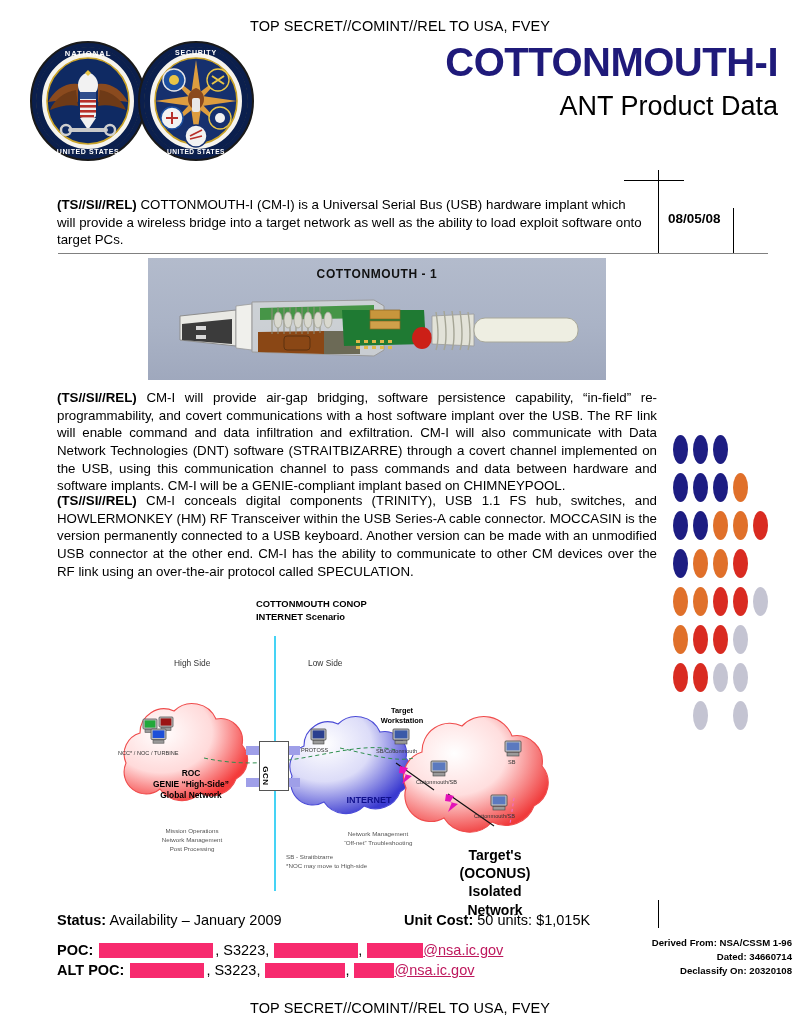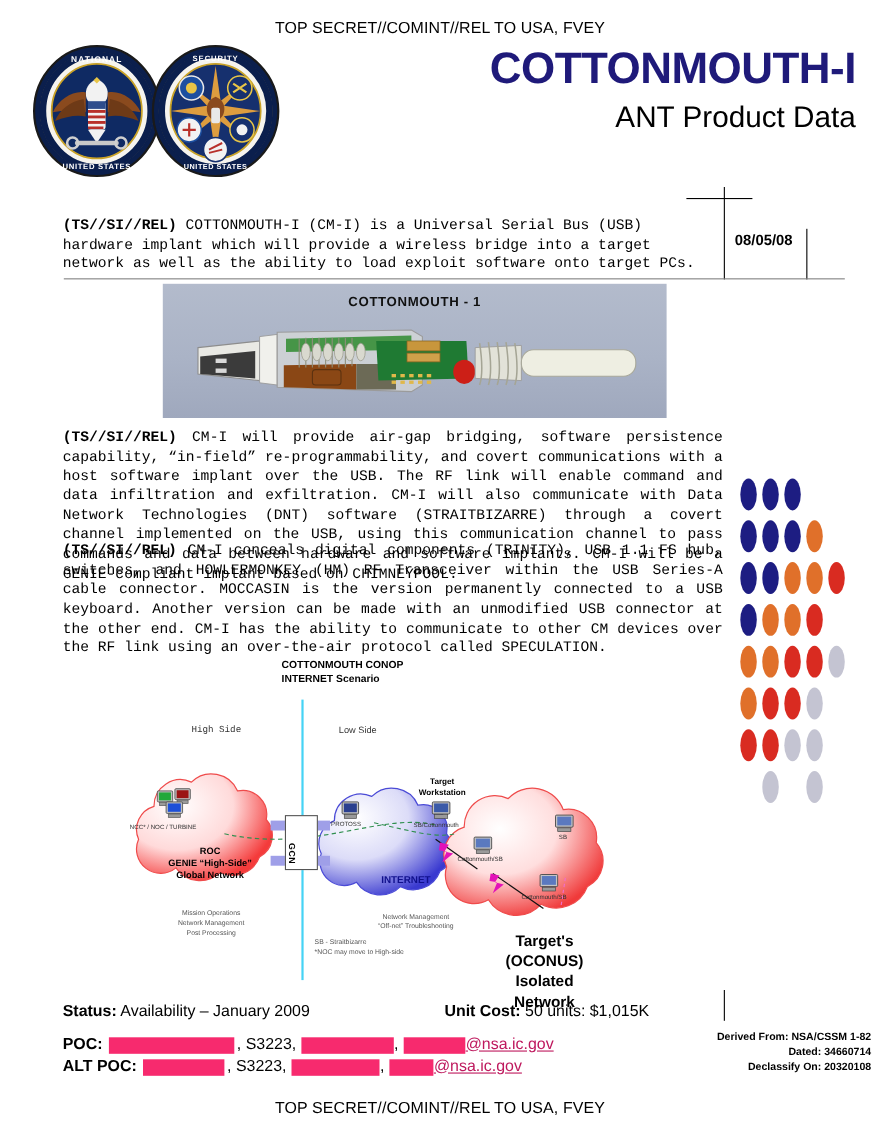--- a/index.html
+++ b/index.html
@@ -23,21 +23,21 @@
              letter-spacing:-.5px;}
   #doc-subtitle{font-size:27px;color:#000;margin-top:10px;line-height:1.05;}
   #vline-main{top:170px;left:658px;width:1px;height:84px;background:#000;}
   #tick-top{top:180px;left:624px;width:60px;height:1px;background:#000;}
   #tick-right{top:208px;left:733px;width:1px;height:46px;background:#000;}
   #date-text{top:211px;left:668px;font-size:13.5px;font-weight:bold;}
 
   #sep-1{top:253px;left:58px;width:710px;height:1px;background:#808080;}
 
   
-  .para{font-size:13.3px;line-height:1.33;text-align:justify;font-family:Liberation Mono, monospace;}
+  .para{font-size:13.3px;line-height:1.33;text-align:justify;}
   #p-intro{top:196px;left:57px;width:590px;text-align:left;}
   #p-body-1{top:389px;left:57px;width:600px;}
   #p-body-2{top:492px;left:57px;width:600px;}
   .tsrel{font-weight:bold;}
 
   
   #device-fig{top:258px;left:148px;width:458px;height:122px;
               background:linear-gradient(180deg,#b3bbcc 0%,#aab3c6 55%,#9fa8bd 100%);}
   #device-caption{top:9px;left:0;width:100%;text-align:center;
                   font-size:12px;font-weight:bold;letter-spacing:.6px;color:#111;}
@@ -45,21 +45,21 @@
 
   
   #ovals{top:435px;left:673px;width:122px;height:335px;}
   .oval{position:absolute;width:15px;height:29px;border-radius:50%/50%;}
 
   
   #conop{top:598px;left:96px;width:560px;height:300px;}
   #conop-title{position:absolute;top:0;left:160px;width:240px;text-align:left;
                font-size:9.4px;font-weight:bold;line-height:1.35;}
   .conop-side{position:absolute;font-size:8.4px;color:#333;}
-  #side-high{top:60px;left:78px;font-family:Liberation Mono, monospace;}
+  #side-high{top:60px;left:78px;}
   #side-low{top:60px;left:212px;}
   #divider{position:absolute;top:38px;left:178px;width:2px;height:255px;background:#45d3f5;}
 
   #gcn-box{position:absolute;top:143px;left:163px;width:28px;height:48px;
            border:1px solid #555;background:#fff;z-index:6;}
   #gcn-label{position:absolute;top:0;left:0;width:48px;height:28px;
              transform:rotate(90deg) translate(10px,-10px);transform-origin:0 0;
              font-size:8px;font-weight:bold;letter-spacing:.5px;text-align:center;}
   .gcn-arrow{position:absolute;left:150px;width:54px;height:9px;background:#9f9fe8;z-index:5;}
   #gcn-arrow-1{top:148px;}
@@ -434,18 +434,18 @@
     <span class="redact" style="width:74px;margin-left:6px;"></span>
     <span style="margin-left:2px;">, S3223,</span>
     <span class="redact" style="width:80px;margin-left:5px;"></span>
     <span>,</span>
     <span class="redact" style="width:40px;margin-left:5px;"></span>
     <span class="email">@nsa.ic.gov</span>
   </div>
 </div>
 
 <div class="abs" id="derived">
-  <div>Derived From: NSA/CSSM 1-82</div>
+  <div>Derived From: NSA/CSSM 1-96</div>
   <div>Dated: 34660714</div>
   <div>Declassify On: 20320108</div>
 </div>
 
 <div class="abs class-banner" id="bot-class">TOP SECRET//COMINT//REL TO USA, FVEY</div>
 
 </body></html>

